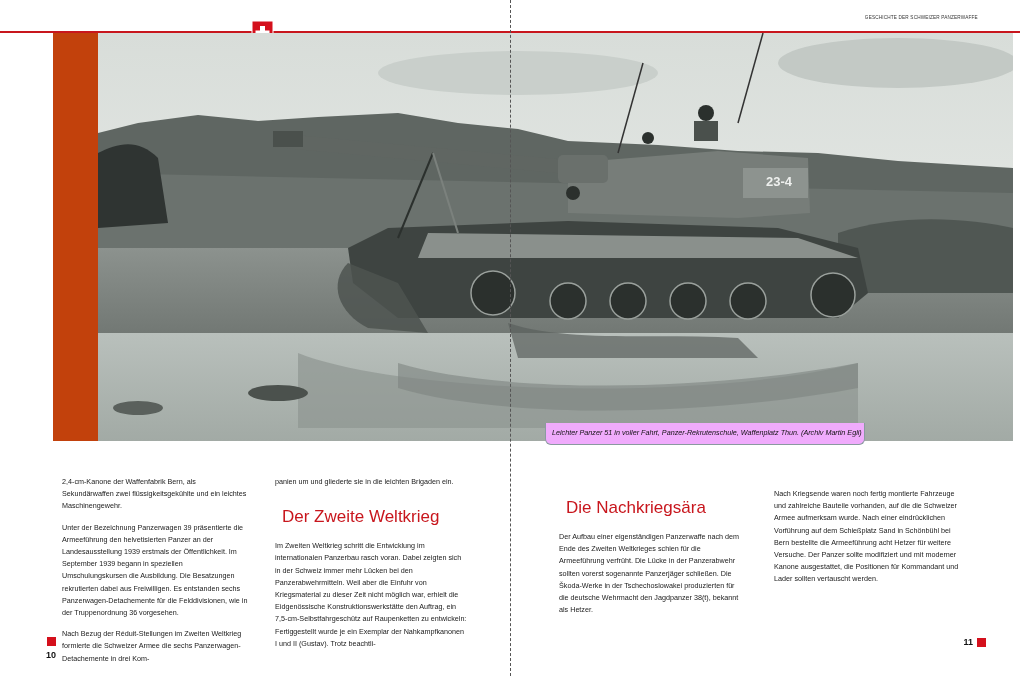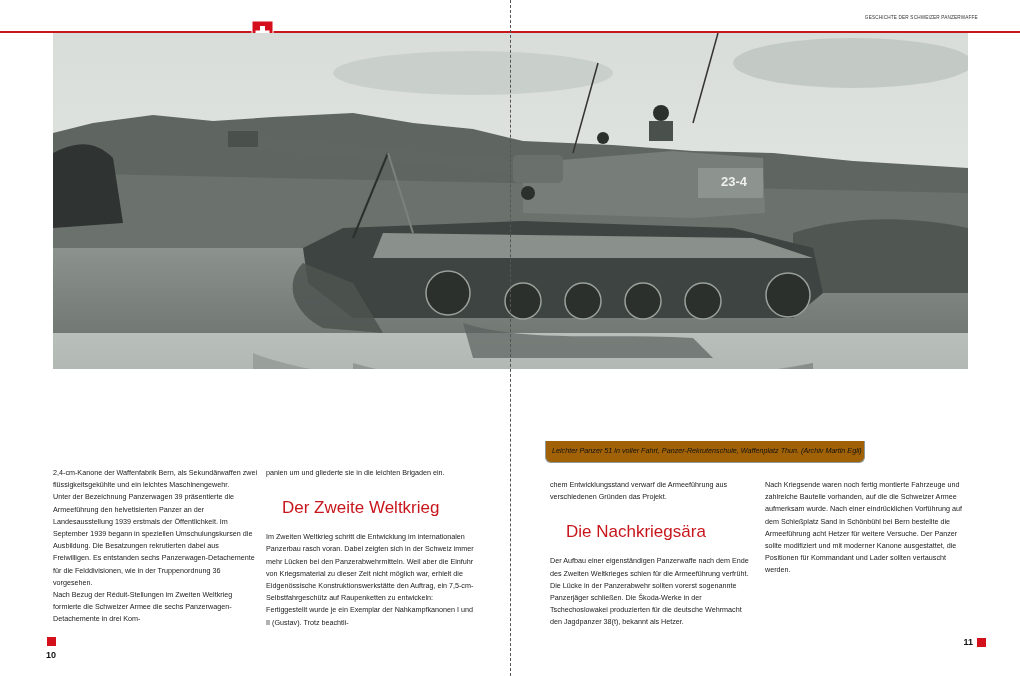--- a/index.html
+++ b/index.html
@@ -3,27 +3,27 @@
 <meta charset="utf-8">
 <style>
   html, body { margin:0; padding:0; }
   body { width:1020px; height:676px; background:#ffffff; position:relative; overflow:hidden;
          font-family:"Liberation Sans", sans-serif; color:#1a1a1a; }
   .redline { position:absolute; left:0; top:31px; width:1020px; height:2px; background:#c8161d; }
   .shield { position:absolute; left:251px; top:20px; width:23px; height:27px; }
   .running-title { position:absolute; right:42px; top:14px; font-size:6px; letter-spacing:0.2px;
          color:#333; font-family:"Liberation Sans Narrow","Liberation Sans", sans-serif; transform:scaleX(0.78); transform-origin:right top; }
   .gutter { position:absolute; left:510px; top:0; width:0; height:676px; border-left:1px dashed #555; z-index:5; }
-  .photo { position:absolute; left:53px; top:33px; width:915px; height:336px; overflow:hidden; background:#f0abfc; }
+  .photo { position:absolute; left:53px; top:33px; width:915px; height:408px; overflow:hidden; background:#c2410c;padding-left:45px; }
   .photo svg { display:block; }
-  .caption { position:absolute; left:545px; top:441px; width:320px; height:22px; border:1px solid #8a9aa0;
-        border-top:none; border-radius:0 0 6px 6px; background:#a16207; box-sizing:border-box; padding:5px 6px;
+  .caption { position:absolute; left:545px; top:423px; width:320px; height:22px; border:1px solid #8a9aa0;
+        border-top:none; border-radius:0 0 6px 6px; background:#f0abfc; box-sizing:border-box; padding:5px 6px;
         font-size:7.2px; font-style:italic; color:#111; white-space:nowrap; }
   .col { position:absolute; font-size:7.2px; line-height:12.2px; color:#1a1a1a; }
-  .col p { margin:0; }
+  .col p { margin:9px; }
   .col h2 { margin:16px; font-size:17px; line-height:14px; color:#c8161d; font-weight:normal; }
   .c1 { left:53px; top:467px; width:205px; }
   .c2 { left:266px; top:467px; width:210px; }
   .c3 { left:550px; top:479px; width:205px; }
   .c4 { left:765px; top:479px; width:205px; }
   .pg { position:absolute; top:637px; font-size:9px; font-weight:bold; color:#111; display:flex; align-items:center; gap:4px; }
   .pg .sq { width:9px; height:9px; background:#d4101c; display:inline-block; }
   .pgl { left:46px;flex-direction:column; }
   .pgr { right:34px; }
 </style>
@@ -110,21 +110,20 @@
   <p>Nach Bezug der Réduit-Stellungen im Zweiten Weltkrieg formierte die Schweizer Armee die sechs Panzerwagen-Detachemente in drei Kom-</p>
 </div>
 
 <div class="col c2">
   <p>panien um und gliederte sie in die leichten Brigaden ein.</p>
   <h2 style="margin-top:22px">Der Zweite Weltkrieg</h2>
   <p>Im Zweiten Weltkrieg schritt die Entwicklung im internationalen Panzerbau rasch voran. Dabei zeigten sich in der Schweiz immer mehr Lücken bei den Panzerabwehrmitteln. Weil aber die Einfuhr von Kriegsmaterial zu dieser Zeit nicht möglich war, erhielt die Eidgenössische Konstruktionswerkstätte den Auftrag, ein 7,5-cm-Selbstfahrgeschütz auf Raupenketten zu entwickeln: Fertiggestellt wurde je ein Exemplar der Nahkampfkanonen I und II (Gustav). Trotz beachtli-</p>
 </div>
 
 <div class="col c3">
-  <p>chem Entwicklungsstand verwarf die Armeeführung aus verschiedenen Gründen das Projekt.</p>
   <h2 style="margin-top:22px">Die Nachkriegsära</h2>
   <p>Der Aufbau einer eigenständigen Panzerwaffe nach dem Ende des Zweiten Weltkrieges schien für die Armeeführung verfrüht. Die Lücke in der Panzerabwehr sollten vorerst sogenannte Panzerjäger schließen. Die Škoda-Werke in der Tschechoslowakei produzierten für die deutsche Wehrmacht den Jagdpanzer 38(t), bekannt als Hetzer.</p>
 </div>
 
 <div class="col c4">
   <p>Nach Kriegsende waren noch fertig montierte Fahrzeuge und zahlreiche Bauteile vorhanden, auf die die Schweizer Armee aufmerksam wurde. Nach einer eindrücklichen Vorführung auf dem Schießplatz Sand in Schönbühl bei Bern bestellte die Armeeführung acht Hetzer für weitere Versuche. Der Panzer sollte modifiziert und mit moderner Kanone ausgestattet, die Positionen für Kommandant und Lader sollten vertauscht werden.</p>
 </div>
 
 <div class="pg pgl">
   <span class="sq"></span>

